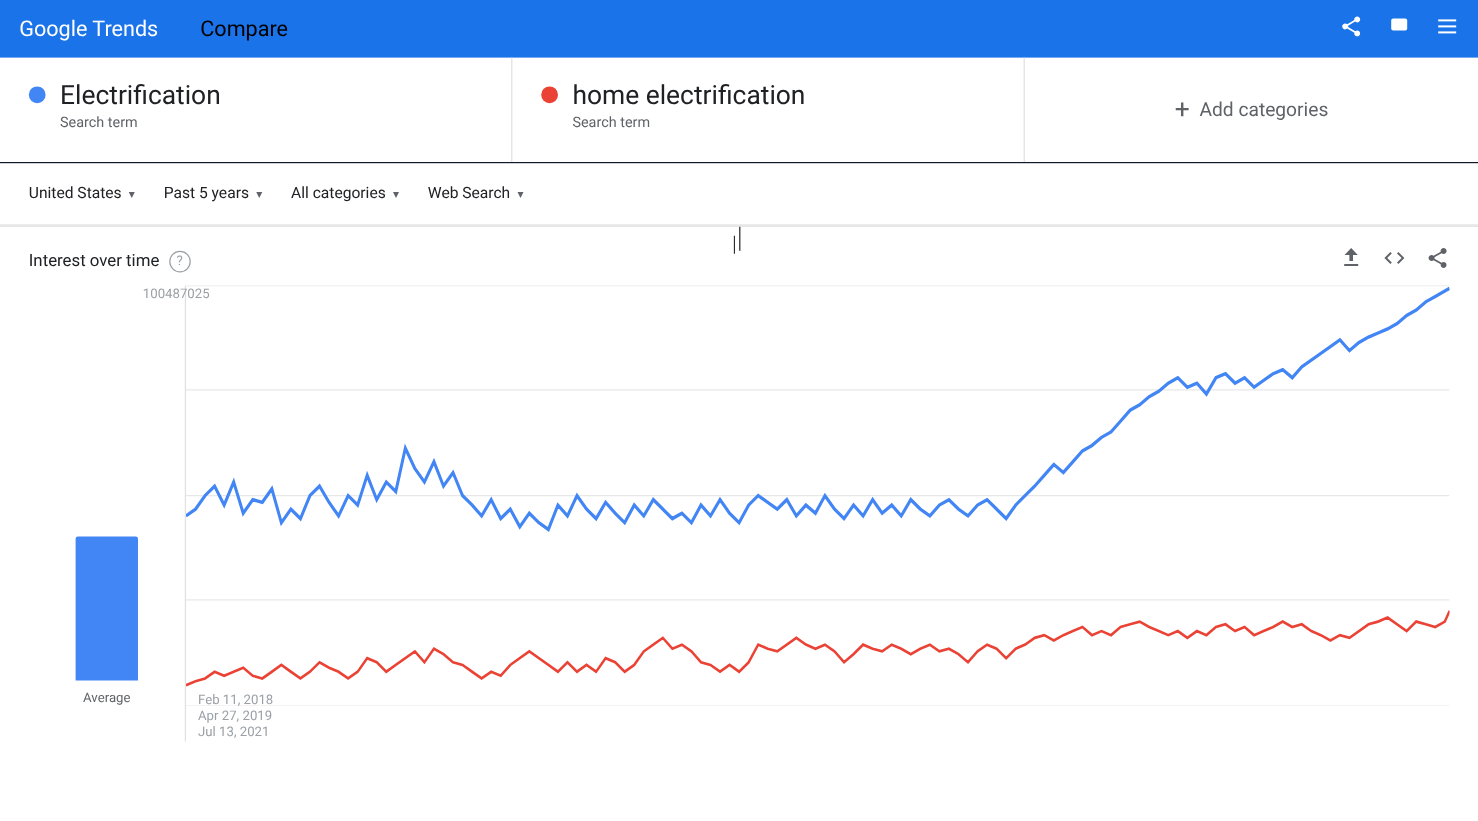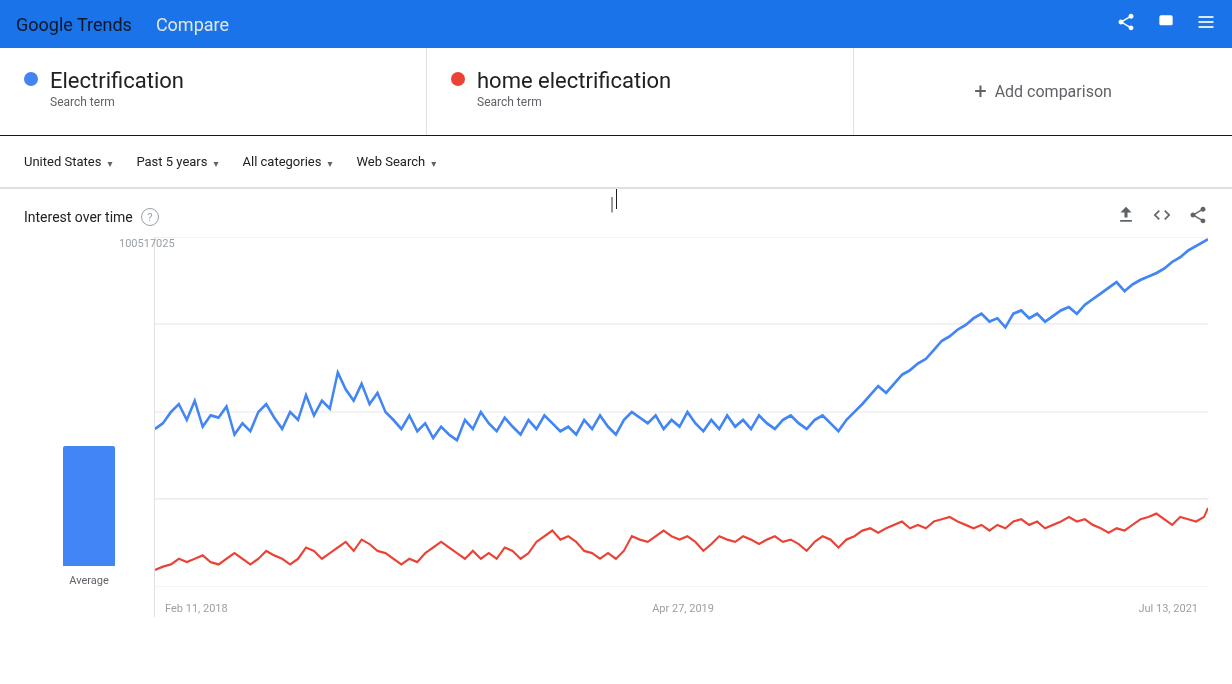--- a/index.html
+++ b/index.html
@@ -8,22 +8,22 @@
     
     .header {
       background: #1a73e8;
       height: 48px;
       display: flex;
       align-items: center;
       padding: 0 16px;
       justify-content: space-between;
     }
     .header-left { display: flex; align-items: center; gap: 16px; }
-    .header-logo { color: #0f172a; font-size: 18px; font-weight: 400; }
-    .header-title { color: #e5e5e5; font-size: 18px; font-weight: 400; margin-left: 8px; }
+    .header-logo { color: #ffffff; font-size: 18px; font-weight: 400; }
+    .header-title { color: #000000; font-size: 18px; font-weight: 400; margin-left: 19px; }
     .header-right { display: flex; align-items: center; gap: 20px; }
     .header-icon { color: #fff; font-size: 18px; cursor: pointer; }
 
     
     .search-terms-bar {
       display: flex;
       border-bottom: 1px solid #0f172a;
       height: 88px;
     }
     .search-term-item {
@@ -63,21 +63,21 @@
     .filters-bar {
       display: flex;
       align-items: center;
       padding: 12px 24px;
       gap: 24px;
       border-bottom: 1px solid #e0e0e0;
       height: 52px;
     }
     .filter-item {
       display: flex;
-      align-items: flex-end;
+      align-items: center;
       gap: 6px;
       font-size: 13px;
       color: #202124;
       cursor: pointer;
     }
     .filter-item .chevron { font-size: 10px; color: #5f6368; }
 
     
     .chart-section {
       padding: 0 16px;
@@ -169,20 +169,21 @@
     .x-axis-labels {
       position: absolute;
       bottom: 4px;
       left: 0;
       right: 0;
       display: flex;
       justify-content: space-between;
       padding: 0 10px;
       font-size: 11px;
       color: #9aa0a6;
+      flex-direction: column;
     }
 
     svg.chart-svg {
       width: 100%;
       height: calc(100% - 30px);
     }
   </style>
 </head>
 <body>
 
@@ -225,21 +226,21 @@
   </div>
   <div class="search-term-item">
     <div class="dot dot-red"></div>
     <div class="term-text">
       <div class="term-name">home electrification</div>
       <div class="term-label">Search term</div>
     </div>
   </div>
   <div class="add-comparison">
     <span class="plus">+</span>
-    <span>Add comparison</span>
+    <span>Add categories</span>
   </div>
 </div>
 
 <div class="filters-bar">
   <div class="filter-item">
     <span>United States</span>
     <span class="chevron">▾</span>
   </div>
   <div class="filter-item">
     <span>Past 5 years</span>
@@ -294,21 +295,21 @@
       <div class="avg-bar-container">
         <div class="avg-bar" style="height:120px;"></div>
         <div class="avg-label">Average</div>
       </div>
     </div>
 
     <div class="chart-right" style="position:relative;">
 
       <div class="y-axis-labels">
         <span>100</span>
-        <span>51</span>
+        <span>48</span>
         <span>70</span>
         <span>25</span>
         <span></span>
       </div>
 
       <svg class="chart-svg" viewBox="0 0 1060 310" preserveAspectRatio="none" style="position:absolute; top:0; left:0; width:calc(100% - 0px); height:calc(100% - 30px);">
 
         <line x1="0" y1="0" x2="1060" y2="0" stroke="#e8e8e8" stroke-width="1"></line>
         <line x1="0" y1="77" x2="1060" y2="77" stroke="#e8e8e8" stroke-width="1"></line>
         <line x1="0" y1="155" x2="1060" y2="155" stroke="#e8e8e8" stroke-width="1"></line>

